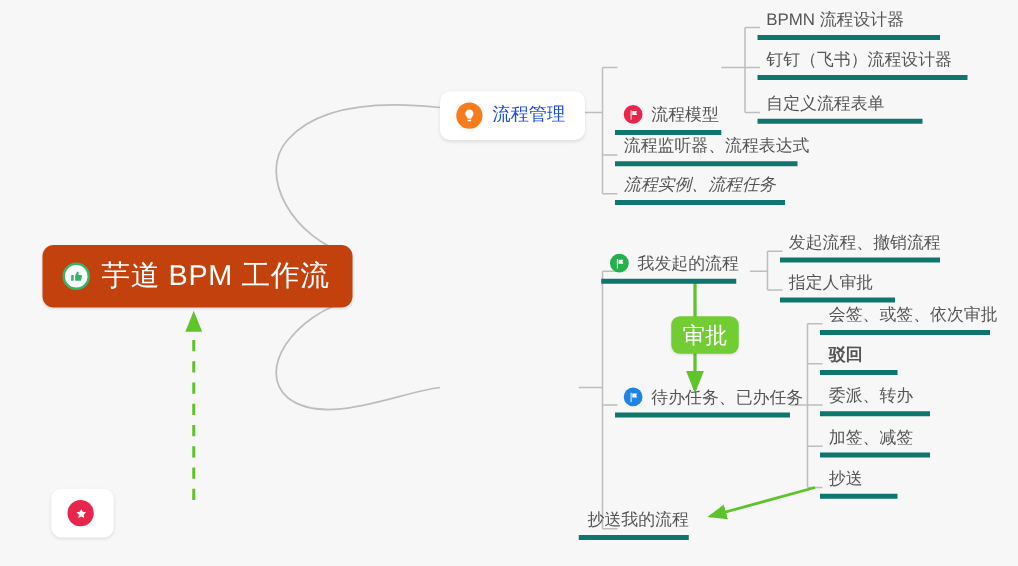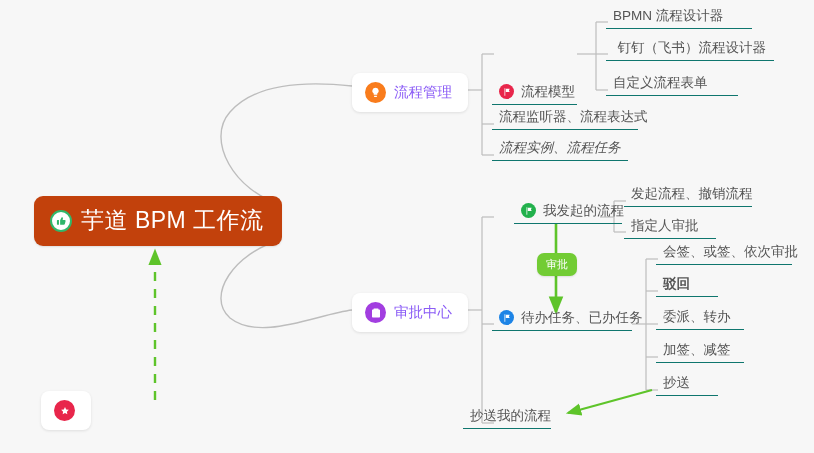--- a/index.html
+++ b/index.html
@@ -36,40 +36,40 @@
   
   .card-node{
     position:absolute;
     display:flex;align-items:center;gap:8px;
     background:#ffffff;
     border-radius:8px;
     padding:9px 16px 9px 13px;
     box-shadow:0 1px 3px rgba(0,0,0,.10);
     white-space:nowrap;
   }
-  .card-label{font-size:14.5px;color:#8b5cf6;line-height:1;}
+  .card-label{font-size:14.5px;color:#1d4ed8;line-height:1;}
 
   
   .u-node{
     position:absolute;
     display:flex;align-items:center;gap:7px;
     white-space:nowrap;
     padding:0 8px 5px 7px;
-    border-bottom:1px solid #0f766e;
+    border-bottom:4px solid #0f766e;
     box-sizing:border-box;
   }
   .u-label{font-size:13.5px;color:#555555;line-height:1;}
 
   
   .badge{
     position:absolute;
     background:#72cc34;
     border-radius:7px;
     padding:6px 9px;
-    color:#ffffff;font-size:11px;line-height:1;
+    color:#ffffff;font-size:18px;line-height:1;
     box-shadow:0 1px 2px rgba(0,0,0,.10);
     white-space:nowrap;
   }
 
   
   .ic-bulb{background:#f97c1c;}
   .ic-flagred{background:#e8264b;}
   .ic-clip{background:#a23ee0;}
   .ic-flaggreen{background:#22b14c;}
   .ic-flagblue{background:#1d84e6;}
@@ -157,44 +157,36 @@
       <svg viewBox="0 0 24 24" width="10" height="10" fill="#ffffff">
           <path d="M6 3h1.8v18H6V3zm3.2 1.2h9.3l-1.9 4 1.9 4H9.2V4.2z"></path>
         </svg>
     </span>
     <span class="u-label">流程模型</span>
   </div>
 
   <div class="u-node" style="left:606px;top:9px;width:146px;">
     <span class="u-label">BPMN 流程设计器</span>
   </div>
-  <div class="u-node" style="left:606px;top:41px;width:168px;justify-content:flex-end;">
+  <div class="u-node" style="left:606px;top:41px;width:168px;">
     <span class="u-label">钉钉（飞书）流程设计器</span>
   </div>
   <div class="u-node" style="left:492px;top:110px;width:146px;">
     <span class="u-label">流程监听器、流程表达式</span>
   </div>
 
   <div class="u-node" style="left:606px;top:76px;width:132px;">
     <span class="u-label">自定义流程表单</span>
   </div>
   <div class="u-node" style="left:492px;top:141px;width:136px;font-style:italic;">
     <span class="u-label">流程实例、流程任务</span>
   </div>
 
-  <div class="card-node" style="left:352px;top:293px;">
-    <span class="icon-circle ic-clip">
-      <svg viewBox="0 0 24 24" width="12" height="12" fill="#ffffff">
-          <path d="M8 3h8a1 1 0 0 1 1 1v1h1.5A1.5 1.5 0 0 1 20 6.5v13A1.5 1.5 0 0 1 18.5 21h-13A1.5 1.5 0 0 1 4 19.5v-13A1.5 1.5 0 0 1 5.5 5H7V4a1 1 0 0 1 1-1zm0 8h8v1.6H8V11zm0 4h6v1.6H8V15z"></path>
-        </svg>
-    </span>
-    <span class="card-label">审批中心</span>
-  </div>
-
-  <div class="u-node" style="left:514px;top:203px;width:108px;">
+
+  <div class="u-node" style="left:481px;top:203px;width:108px;">
     <span class="icon-circle ic-flaggreen" style="width:15px;height:15px;">
       <svg viewBox="0 0 24 24" width="10" height="10" fill="#ffffff">
           <path d="M6 3h1.8v18H6V3zm3.2 1.2h9.3l-1.9 4 1.9 4H9.2V4.2z"></path>
         </svg>
     </span>
     <span class="u-label">我发起的流程</span>
   </div>
 
   <div class="u-node" style="left:624px;top:187px;width:128px;">
     <span class="u-label">发起流程、撤销流程</span>

